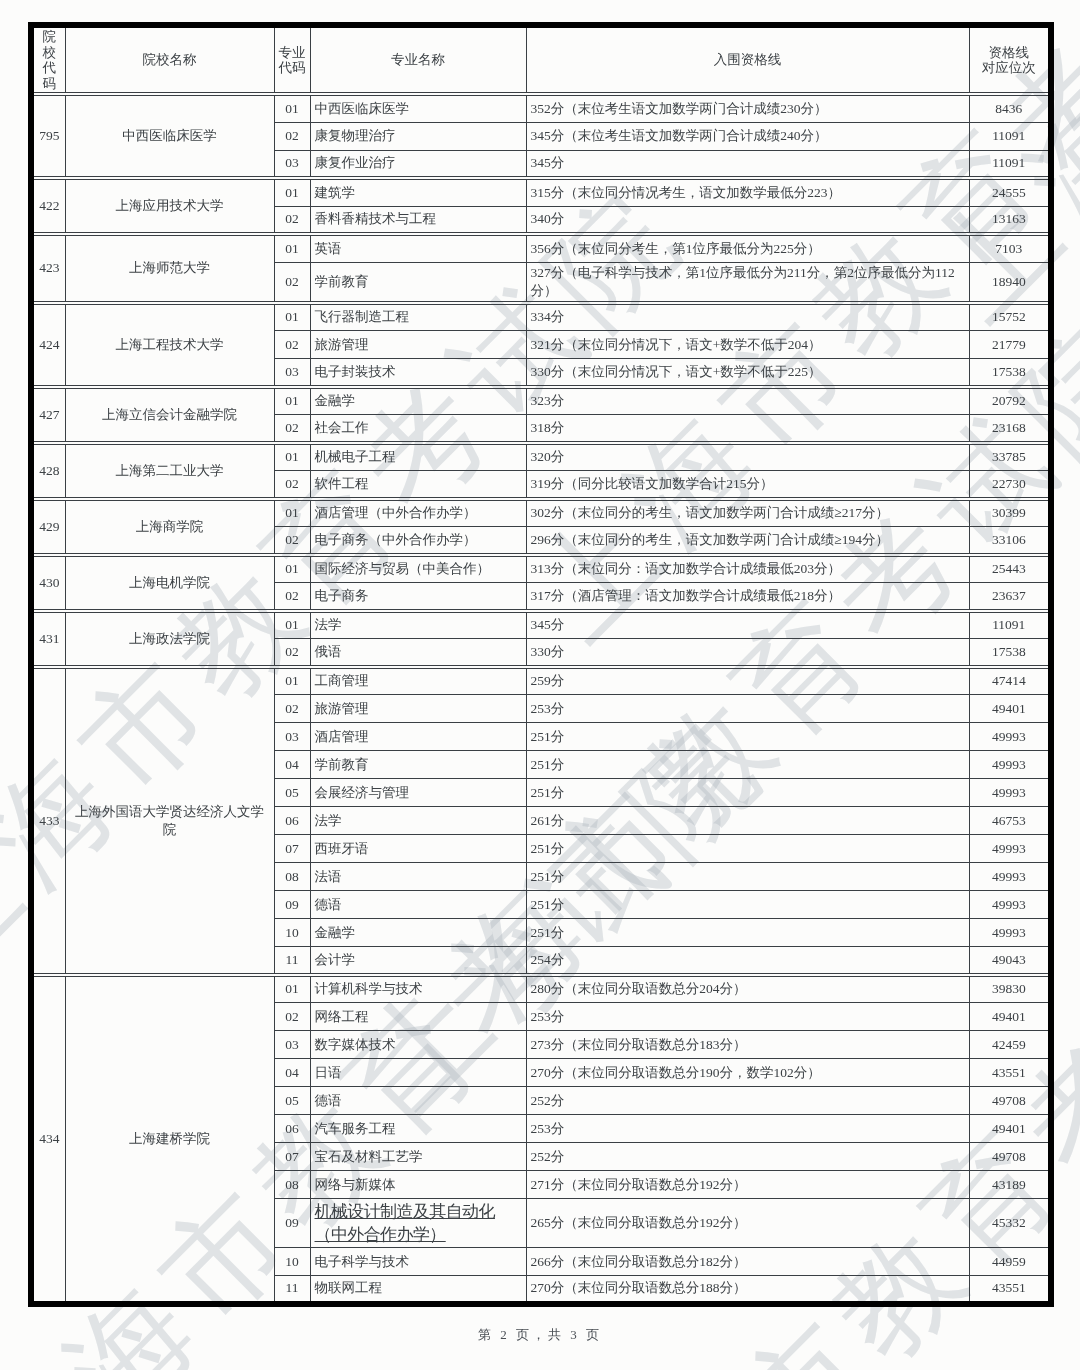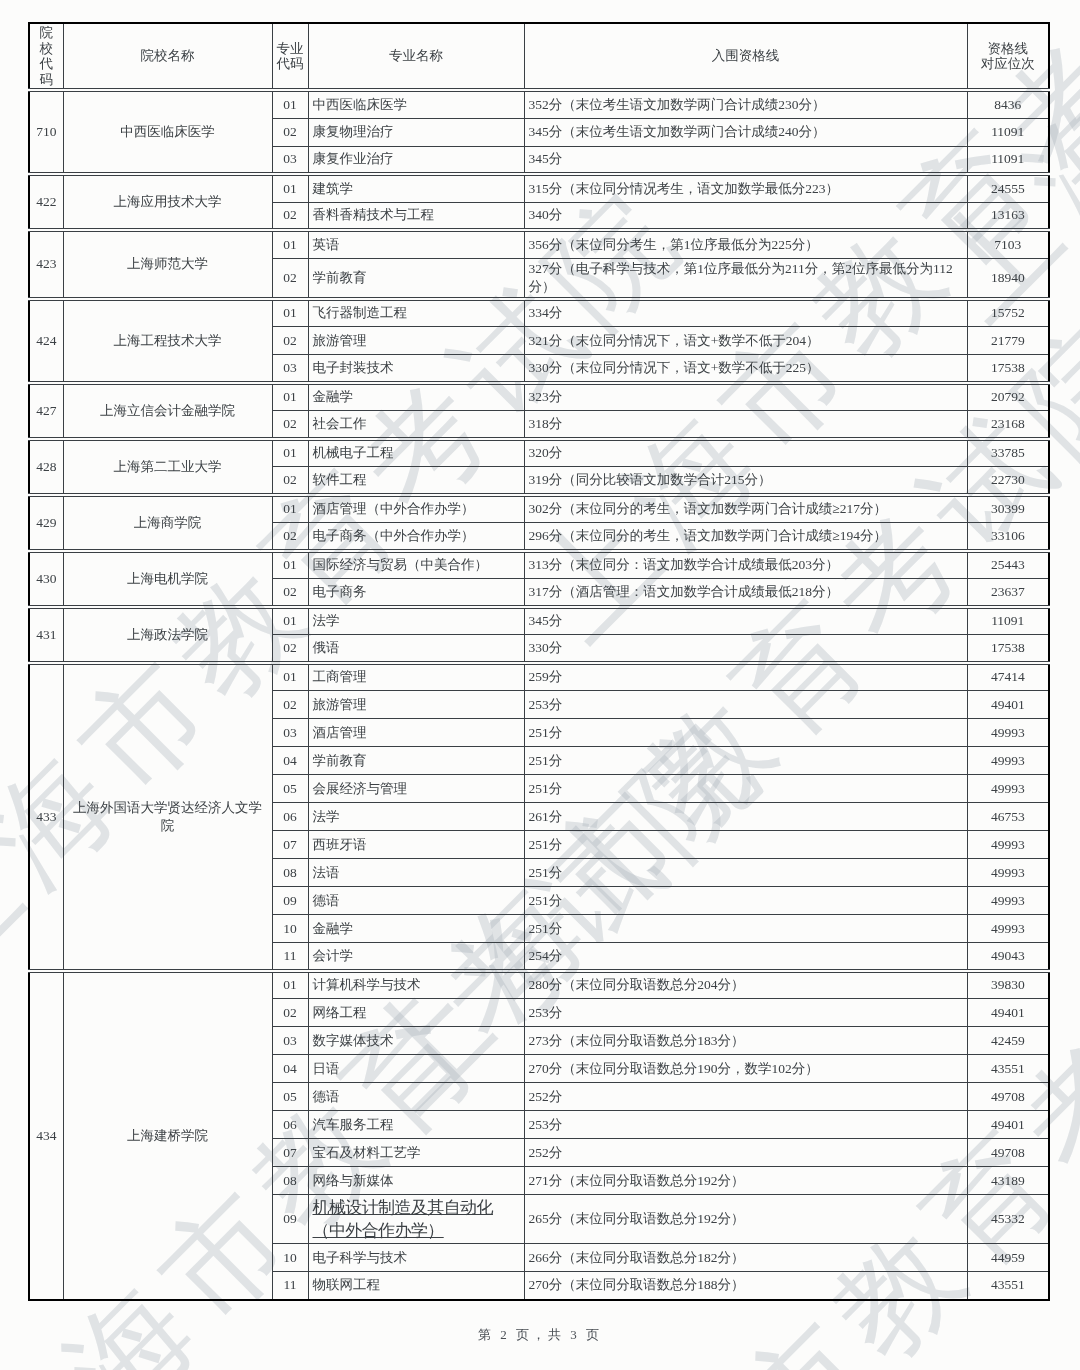--- a/index.html
+++ b/index.html
@@ -29,21 +29,21 @@
   .wm4 { left: -60px; top: 1430px; }
   .wm5 { left: 520px; top: 1560px; }
   .wm6 { left: 900px; top: 240px; }
   .score-table {
     position: relative;
     z-index: 1;
     margin: 22px 0 16px 28px;
     width: 1020px;
     border-collapse: collapse;
     table-layout: fixed;
-    border: 2px solid #000000;
+    border: 6px solid #000000;
     background: transparent;
   }
   .score-table th, .score-table td {
     border: 1px solid #3a3f44;
     font-size: 13.5px;
     font-weight: normal;
     padding: 1px 4px;
     background: transparent;
     color: #3c4145;
     overflow: hidden;
@@ -102,21 +102,21 @@
         <th>专业
 代码</th>
         <th>专业名称</th>
         <th>入围资格线</th>
         <th>资格线
 对应位次</th>
       </tr>
     </thead>
     <tbody id="table-body">
         <tr class="group-start">
-          <td class="cell-center" rowspan="3">710</td>
+          <td class="cell-center" rowspan="3">795</td>
           <td class="cell-center" rowspan="3">中西医临床医学</td>
           <td class="cell-center">01</td>
           <td class="cell-left">中西医临床医学</td>
           <td class="cell-left">352分（末位考生语文加数学两门合计成绩230分）</td>
           <td class="cell-center rank-cell">8436</td>
         </tr>
         <tr>
           <td class="cell-center">02</td>
           <td class="cell-left">康复物理治疗</td>
           <td class="cell-left">345分（末位考生语文加数学两门合计成绩240分）</td>

